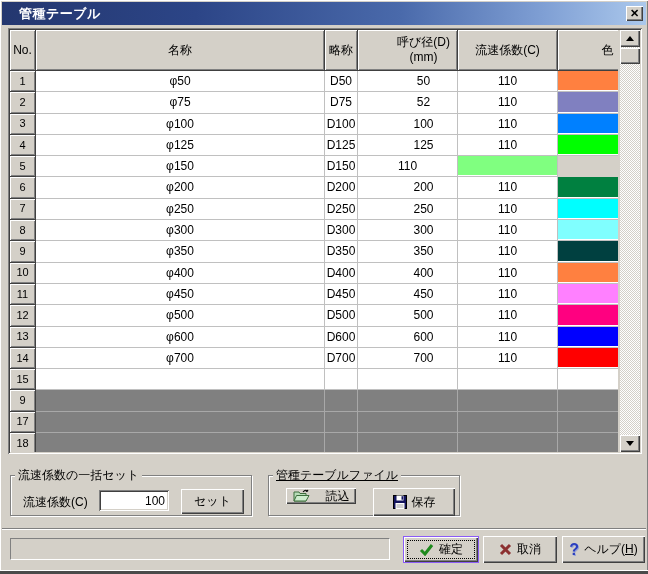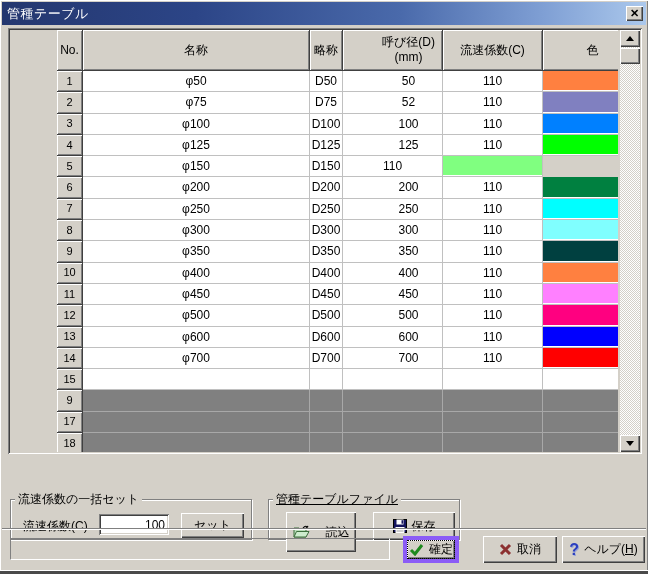--- a/index.html
+++ b/index.html
@@ -11,47 +11,47 @@
     box-shadow: inset 1px 1px 0 #ffffff, inset -1px 0 0 #808080;
     overflow:hidden;
   }
   .bottom-edge { position:absolute; left:0; right:0; bottom:0; height:4px;
     background:#4a4a4a; border-top:1px solid #ffffff; }
 
   
   .titlebar { position:absolute; left:2px; top:2px; width:644px; height:23px;
     background:linear-gradient(90deg,#24376f 0%,#2c4587 30%,#4a6aab 62%,#7f9fd4 84%,#abc8ec 100%);
     display:flex; align-items:center; }
-  .title-text { color:#fff; font-weight:normal; font-size:13px; padding-left:5px; letter-spacing:0.5px; }
+  .title-text { color:#fff; font-weight:bold; font-size:13px; padding-left:17px; letter-spacing:0.5px; }
   .close-btn { position:absolute; right:3px; top:4px; width:17px; height:15px;
     background:#d4d0c8; border:none;
     box-shadow: inset 1px 1px 0 #fff, inset -1px -1px 0 #404040, inset -2px -2px 0 #808080;
     display:flex; align-items:center; justify-content:center; cursor:default; }
   .close-x { font-size:11px; font-weight:bold; line-height:1; margin-top:-1px; }
 
   
   .table-frame { position:absolute; left:8px; top:28px; width:634px; height:426px;
     background:#d4d0c8;
     box-shadow: inset 1px 1px 0 #808080, inset -1px -1px 0 #ffffff, inset 2px 2px 0 #404040, inset -2px -2px 0 #d4d0c8; }
   .grid { position:absolute; left:2px; top:2px; width:608px; height:422px; overflow:hidden; background:#d4d0c8; }
-  .hrow, .row { display:flex;margin-left:47px; }
+  .hrow, .row { display:flex; }
   .hrow { height:41px; }
   .row { height:21.3px; }
   .hcell, .rowhdr {
     background:#d4d0c8;
     box-shadow: inset 1px 1px 0 #ffffff, inset -1px -1px 0 #808080;
     border-right:1px solid #404040; border-bottom:1px solid #404040;
     display:flex; flex-direction:column; align-items:center; justify-content:center;
     flex:none; text-align:center; line-height:15px;
   }
   .rowhdr { font-size:11px; }
   .cell { background:#fff; border-right:1px solid #c0c0c0; border-bottom:1px solid #c0c0c0;
     flex:none; text-align:center; line-height:20px; overflow:hidden; position:relative; }
   .w-no   { width:26px; }
-  .w-name { width:227px; }
+  .w-name { width:289px; }
   .w-abbr { width:33px; }
   .w-dia  { width:100px;padding-left:32px; }
   .w-coef { width:100px; }
   .w-color{ width:100px; }
   .row.disabled .cell { background:#808080; border-right-color:#a8a8a8; border-bottom-color:#a8a8a8; }
   .swatch { position:absolute; left:0; top:0; right:0; bottom:1px; }
 
   
   .vscroll { position:absolute; left:612px; top:2px; width:20px; height:422px;
     background-color:#d4d0c8;
@@ -64,43 +64,43 @@
     display:flex; align-items:center; justify-content:center; }
   .scroll-btn.up { top:0; }
   .scroll-btn.down { bottom:0; }
   .scroll-thumb { position:absolute; left:0; top:18px; width:20px; height:16px; background:#d4d0c8;
     box-shadow: inset 1px 1px 0 #fff, inset -1px -1px 0 #404040, inset -2px -2px 0 #808080; }
   .arr-up { width:0; height:0; border-left:4px solid transparent; border-right:4px solid transparent; border-bottom:5px solid #000; }
   .arr-down { width:0; height:0; border-left:4px solid transparent; border-right:4px solid transparent; border-top:5px solid #000; }
 
   
   fieldset.groupbox { position:absolute; border:1px solid #808080;
-    box-shadow: inset 1px 1px 0 #fff, 1px 1px 0 #fff; background:transparent;margin-top:24px; }
+    box-shadow: inset 1px 1px 0 #fff, 1px 1px 0 #fff; background:transparent; }
   fieldset.groupbox legend { font-size:12px; padding:0 3px; margin-left:4px; background:#d4d0c8; }
   .g1 { left:10px; top:467px; width:242px; height:49px; }
   .g2 { left:268px; top:467px; width:192px; height:49px;text-decoration:underline; }
   .g1 .lbl { position:absolute; left:12px; top:10px; }
   .txt { position:absolute; left:88px; top:6px; width:70px; height:21px; background:#fff;
     border:none; box-shadow: inset 1px 1px 0 #808080, inset -1px -1px 0 #fff, inset 2px 2px 0 #404040, inset -2px -2px 0 #d4d0c8;
     text-align:right; padding-right:4px; font-size:12px; font-family:inherit; }
 
   .btn { background:#d4d0c8; border:none; font-family:inherit; font-size:12px; color:#000;
     box-shadow: inset 1px 1px 0 #fff, inset -1px -1px 0 #404040, inset -2px -2px 0 #808080;
     display:flex; align-items:center; justify-content:center; gap:5px; cursor:default; }
   .btn-set { position:absolute; left:170px; top:5px; width:63px; height:25px; }
-  .btn-load { position:absolute; left:17px; top:4px; width:70px; height:40px;gap:16px; }
+  .btn-load { position:absolute; left:17px; top:4px; width:70px; height:16px;gap:16px; }
   .btn-save { position:absolute; left:104px; top:4px; width:82px; height:28px; }
 
   
   .separator { position:absolute; left:2px; top:528px; width:644px; height:2px;
     border-top:1px solid #808080; border-bottom:1px solid #fff; }
   .status-panel { position:absolute; left:10px; top:538px; width:380px; height:22px;
     border:1px solid; border-color:#808080 #fff #fff #808080; }
-  .btn-ok { position:absolute; left:403px; top:536px; width:56px; height:27px;
-    border:4px solid #8b5cf6; outline:1px dotted #000; outline-offset:-5px;text-align:center; }
+  .btn-ok { position:absolute; left:403px; top:536px; width:76px; height:27px;
+    border:1px solid #8b5cf6; outline:1px dotted #000; outline-offset:-5px;text-align:center; }
   .btn-cancel { position:absolute; left:483px; top:536px; width:74px; height:27px; }
   .btn-help { position:absolute; left:562px; top:536px; width:83px; height:27px; }
   .qmark { color:#2b3fbf; font-weight:bold; font-size:16px; line-height:1;
     text-shadow:1px 1px 0 #9aa6d8; }
   .u { text-decoration:underline; }
   .icon-svg { display:block; }
 </style>
 </head>
 <body>
 

